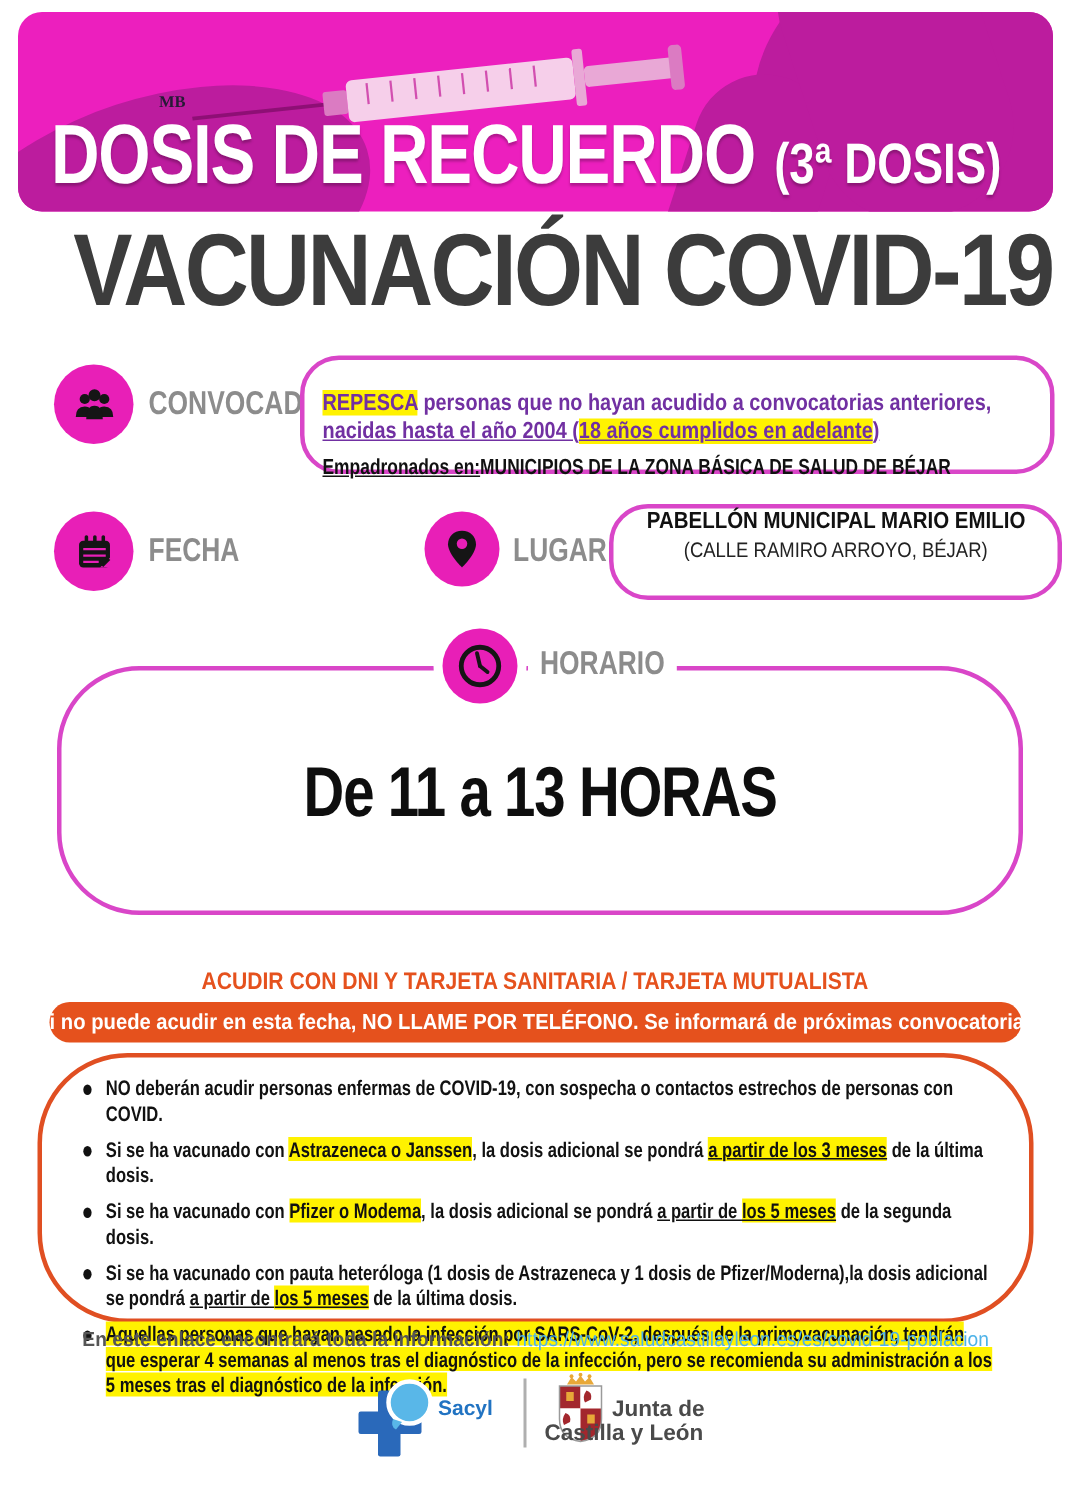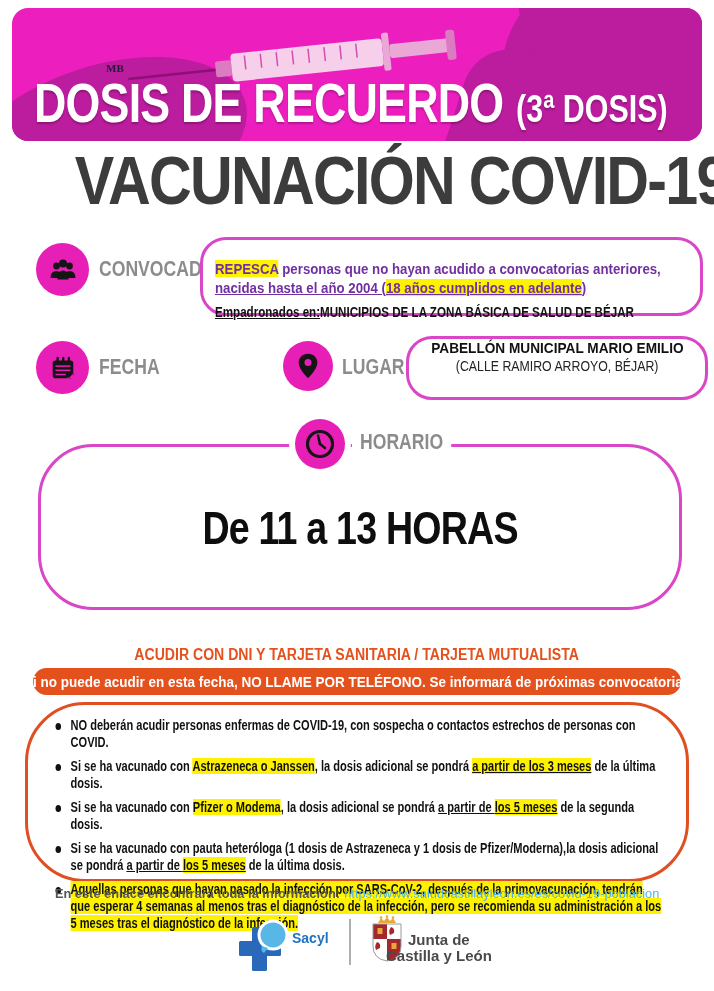--- a/index.html
+++ b/index.html
@@ -20,21 +20,21 @@
   .mb { position:absolute; left:94px; top:54px; font-family:"Liberation Serif", serif;
         font-size:11px; font-weight:bold; color:#251a35; }
   .banner-title { position:absolute; left:22px; bottom:6px; display:flex; align-items:baseline;
                   gap:16px; transform:scaleX(.8); transform-origin:left bottom; white-space:nowrap; }
   .banner-title .t1 { font-size:56px; font-weight:bold; color:#fff; letter-spacing:-1px;
                       text-shadow:0 2px 2px rgba(0,0,0,.25); }
   .banner-title .t2 { font-size:38px; font-weight:bold; color:#fff;
                       text-shadow:0 2px 2px rgba(0,0,0,.25); }
 
   
-  .main-title { position:absolute; left:0; top:141px; width:626px; text-align:center;padding-left:26px; }
+  .main-title { position:absolute; left:0; top:141px; width:626px; text-align:center; }
   .main-title span { display:inline-block; font-size:68px; font-weight:bold; color:#3C3C3C;
                      letter-spacing:-2px; transform:scaleX(.87); transform-origin:center top; white-space:nowrap; }
 
   
   .circle { position:absolute; border-radius:50%; background:#E81FB7;
             display:flex; align-items:center; justify-content:center; }
   .row-label { position:absolute; font-size:22px; font-weight:bold; color:#8C8C8C;
                transform:scaleX(.8); transform-origin:left top; white-space:nowrap; }
   .pinkbox { position:absolute; border:3px solid #D946C8; background:#fff; }
 
@@ -95,21 +95,21 @@
   .link-row .inner { display:inline-block; transform:scaleX(.95); white-space:nowrap; }
   .link-label { font-size:13.5px; font-weight:bold; color:#555; }
   .link-url   { font-size:13.5px; color:#4FB3E8; text-decoration:none; }
 
   .footer { position:absolute; left:0; top:913px; width:714px; height:70px; }
   .sacyl-mark { position:absolute; left:238px; top:6px; }
   .sacyl-text { position:absolute; left:292px; top:17px; font-size:14px; font-weight:bold; color:#2173C2; }
   .footer-divider { position:absolute; left:349px; top:6px; width:2px; height:46px; background:#AFAFAF; }
   .junta-mark { position:absolute; left:369px; top:2px; }
   .junta-l1 { position:absolute; left:408px; top:18px; font-size:15px; font-weight:bold; color:#4A4A4A; }
-  .junta-l2 { position:absolute; left:386px; top:34px; font-size:15px; font-weight:bold; color:#4A4A4A; }
+  .junta-l2 { position:absolute; left:363px; top:34px; font-size:15px; font-weight:bold; color:#4A4A4A; }
 </style>
 </head>
 <body>
 
 <div class="poster">
 
   <div class="banner">
     <div class="blob palm"></div>
     <div class="blob finger1"></div>
     <div class="blob finger2"></div>

